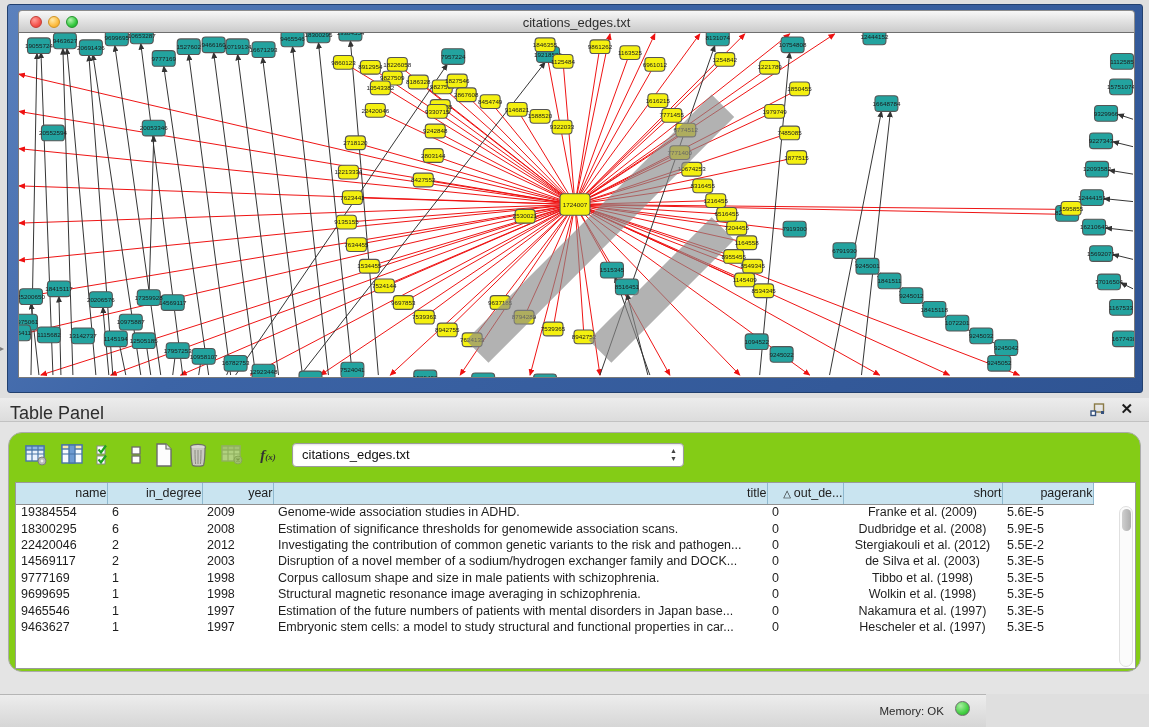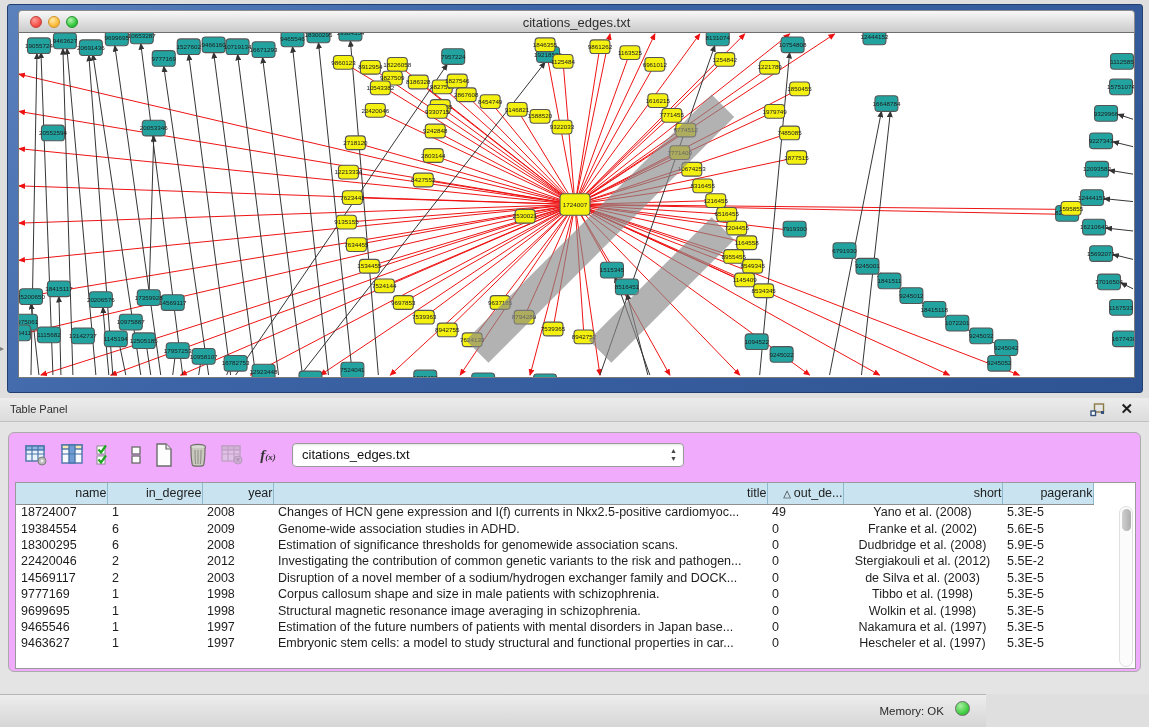--- a/index.html
+++ b/index.html
@@ -22,25 +22,25 @@
   .tl.g { left:47px; background:radial-gradient(circle at 35% 30%,#b4f3ae,#35c940 60%,#1f9e2c); border:1px solid #23952c;}
   .canvas { position:absolute; left:0; top:23px; right:0; bottom:0; background:#fff;
     border:1px solid #7a7a7a; border-top:none; overflow:hidden; }
   .canvas svg { display:block; width:100%; height:100%; }
   .grip { position:absolute; right:1px; bottom:1px; width:14px; height:14px; opacity:.65; }
 
   
   .table-panel { position:absolute; left:0; top:398px; width:1149px; height:296px; background:#e4e4e4; }
   .tp-header { position:relative; height:24px; background:linear-gradient(180deg,#ececec,#dcdcdc);
     border-bottom:1px solid #c2c2c2; }
-  .tp-title { position:absolute; left:10px; top:5px; font-size:11px; color:#2d2d2d; }
+  .tp-title { position:absolute; left:10px; top:5px; font-size:18px; color:#2d2d2d; }
   .tp-float { position:absolute; right:44px; top:5px; width:15px; height:14px; cursor:pointer; }
   .tp-close { position:absolute; right:16px; top:2px; font-size:15px; font-weight:bold; color:#1c1c1c; cursor:pointer; }
   .tp-box { position:absolute; left:8px; top:34px; width:1133px; height:240px;
-    background:#f0abfc; border:1px solid #ababab; border-radius:6px; }
+    background:#84cc16; border:1px solid #ababab; border-radius:14px; }
 
   .toolbar { position:absolute; left:6px; top:6px; height:36px; right:6px; }
   .tbtn { position:absolute; top:3px; width:26px; height:26px; display:flex; align-items:center;
     justify-content:center; cursor:pointer; }
   .fx { font-family:"Liberation Serif", serif; font-style:italic; font-weight:bold;
     font-size:15px; color:#333; }
   .fx small { font-size:9px; font-style:italic; }
   .combo { position:absolute; left:277px; top:4px; width:392px; height:24px; background:#fff;
     border:1px solid #9b9b9b; border-radius:4px; box-shadow:inset 0 1px 2px rgba(0,0,0,.12);
     font-size:13px; color:#111; line-height:22px; padding-left:9px; cursor:pointer; }
@@ -583,35 +583,26 @@
               <th style="width: 95px;">in_degree</th>
               <th style="width: 71px; margin-left: 8px;">year</th>
               <th style="width: 494px; margin-left: 28px;">title</th>
               <th style="width: 76px;"><span class="sorttri">△</span>out_de...</th>
               <th style="width: 159px;">short</th>
               <th style="width: 91px;">pagerank</th>
             </tr>
           </thead>
         <tbody id="tbody">
             <tr>
-              <td>18724007</td>
-              <td>1</td>
-              <td>2008</td>
-              <td>Changes of HCN gene expression and I(f) currents in Nkx2.5-positive cardiomyoc...</td>
-              <td>49</td>
-              <td class="c">Yano et al. (2008)</td>
-              <td>5.3E-5</td>
-            </tr>
-            <tr>
               <td>19384554</td>
               <td>6</td>
               <td>2009</td>
               <td>Genome-wide association studies in ADHD.</td>
               <td>0</td>
-              <td class="c">Franke et al. (2002)</td>
+              <td class="c">Franke et al. (2009)</td>
               <td>5.6E-5</td>
             </tr>
             <tr>
               <td>18300295</td>
               <td>6</td>
               <td>2008</td>
               <td>Estimation of significance thresholds for genomewide association scans.</td>
               <td>0</td>
               <td class="c">Dudbridge et al. (2008)</td>
               <td>5.9E-5</td>

